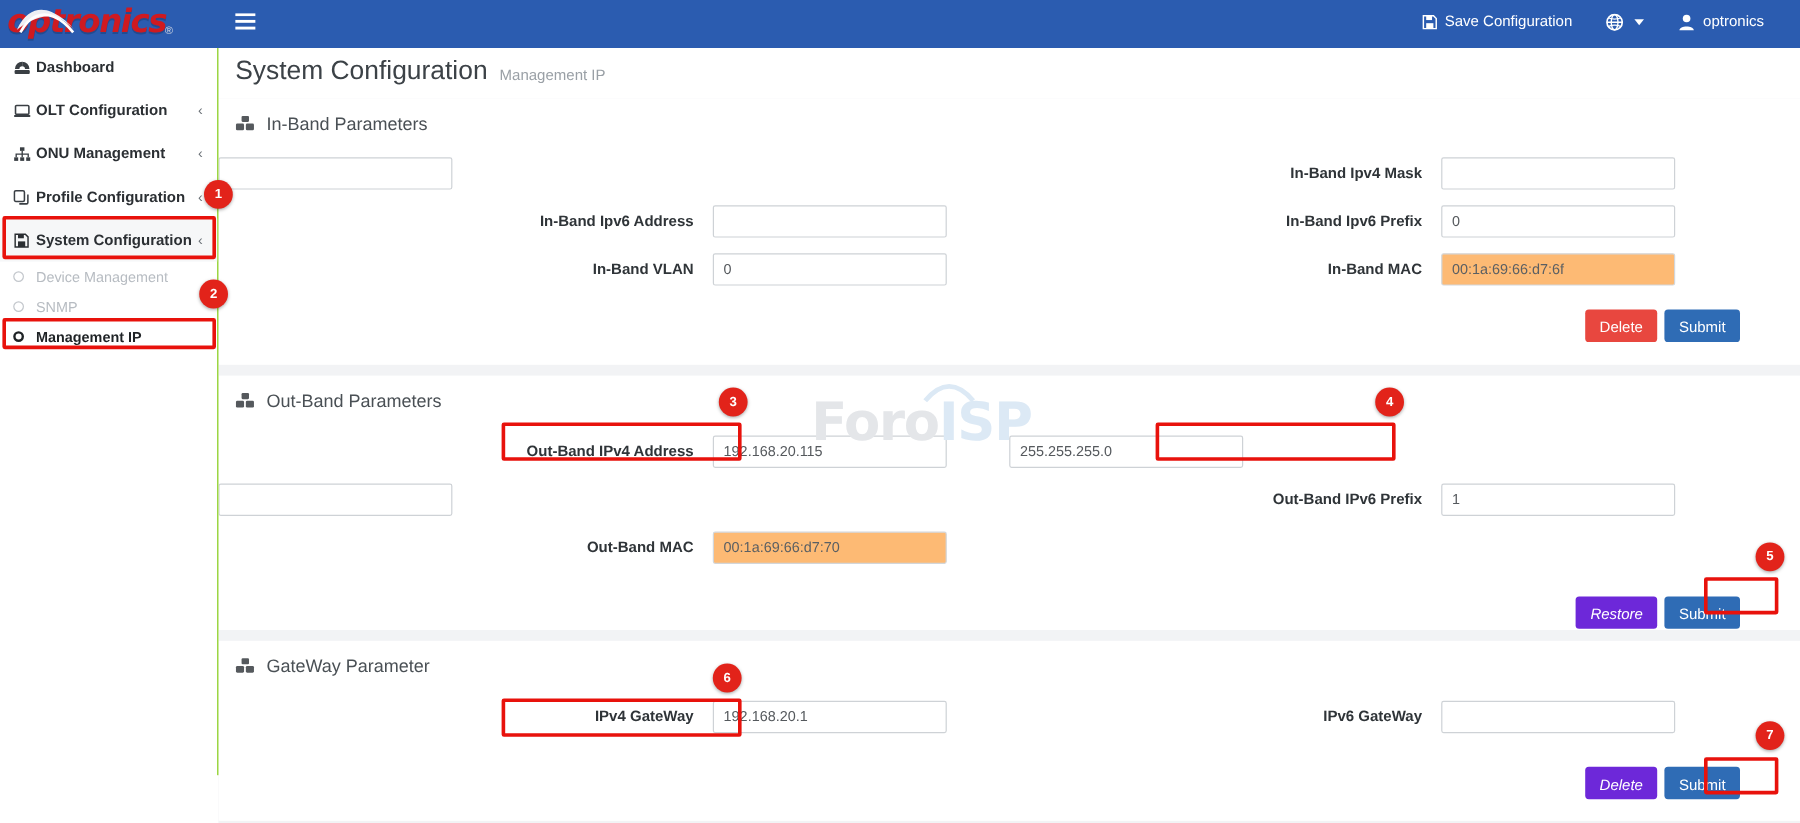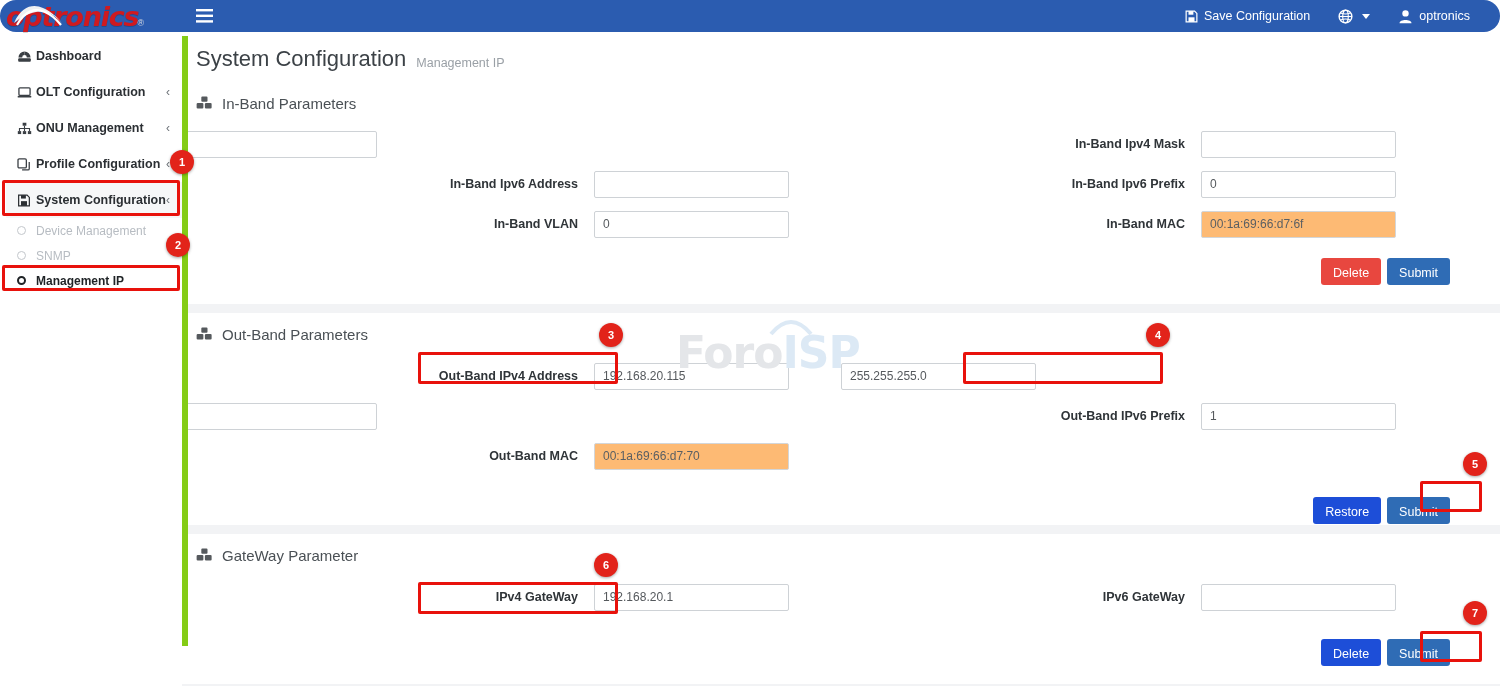--- a/index.html
+++ b/index.html
@@ -8,25 +8,24 @@
     width: 1500px; height: 686px;
     overflow: hidden;
     background: #ffffff;
     font-family: "Liberation Sans", sans-serif;
     -webkit-font-smoothing: antialiased;
   }
 
   
   #topbar {
     position: absolute; left: 0; top: 0;
-    width: 1500px; height: 32px;
+    width: 1500px; height: 40px;
     background: #2b5cb0;
-    display: flex; align-items: center;
+    display: flex; align-items: flex-start;
     z-index: 40;
-    border-radius: 17px;
   }
   #brand {
     width: 182px; height: 36px;
     display: flex; align-items: center; justify-content: flex-start;
     padding-left: 6px;
     position: relative;
     overflow: hidden;
   }
   .logo-text {
     font-family: "DejaVu Sans", sans-serif;
@@ -81,24 +80,24 @@
   .caret-dn {
     width: 0; height: 0;
     border-left: 4px solid transparent;
     border-right: 4px solid transparent;
     border-top: 5px solid #ffffff;
     margin-left: 3px;
   }
 
   
   #sidebar {
-    position: absolute; left: 6px; top: 36px;
+    position: absolute; left: 0; top: 36px;
     width: 182px; height: 610px;
     background: #ffffff;
-    border-right: 6px solid #84cc16;
+    border-right: 1px solid #84cc16;
     z-index: 20;
   }
   .nav-item {
     display: flex; align-items: center;
     height: 36px;
     padding: 0 12px 0 11px;
     font-size: 12.5px;
     font-weight: bold;
     color: #2b2f33;
     cursor: pointer;
@@ -227,21 +226,21 @@
     height: 27px;
     border: none;
     border-radius: 3px;
     font-size: 12.5px;
     color: #ffffff;
     cursor: pointer;
     font-family: "Liberation Sans", sans-serif;
     padding: 8px 12px;
   }
   .btn-danger { background: #e8473f; }
-  .btn-danger.soft { background: #1d4ed8; }
+  .btn-danger.soft { background: #6d28d9; font-style: italic; }
   .btn-primary { background: #2f6cb5; }
 
   
   .anno-box {
     position: absolute;
     border: 3px solid #e8120c;
     border-radius: 2px;
     pointer-events: none;
     z-index: 30;
   }

